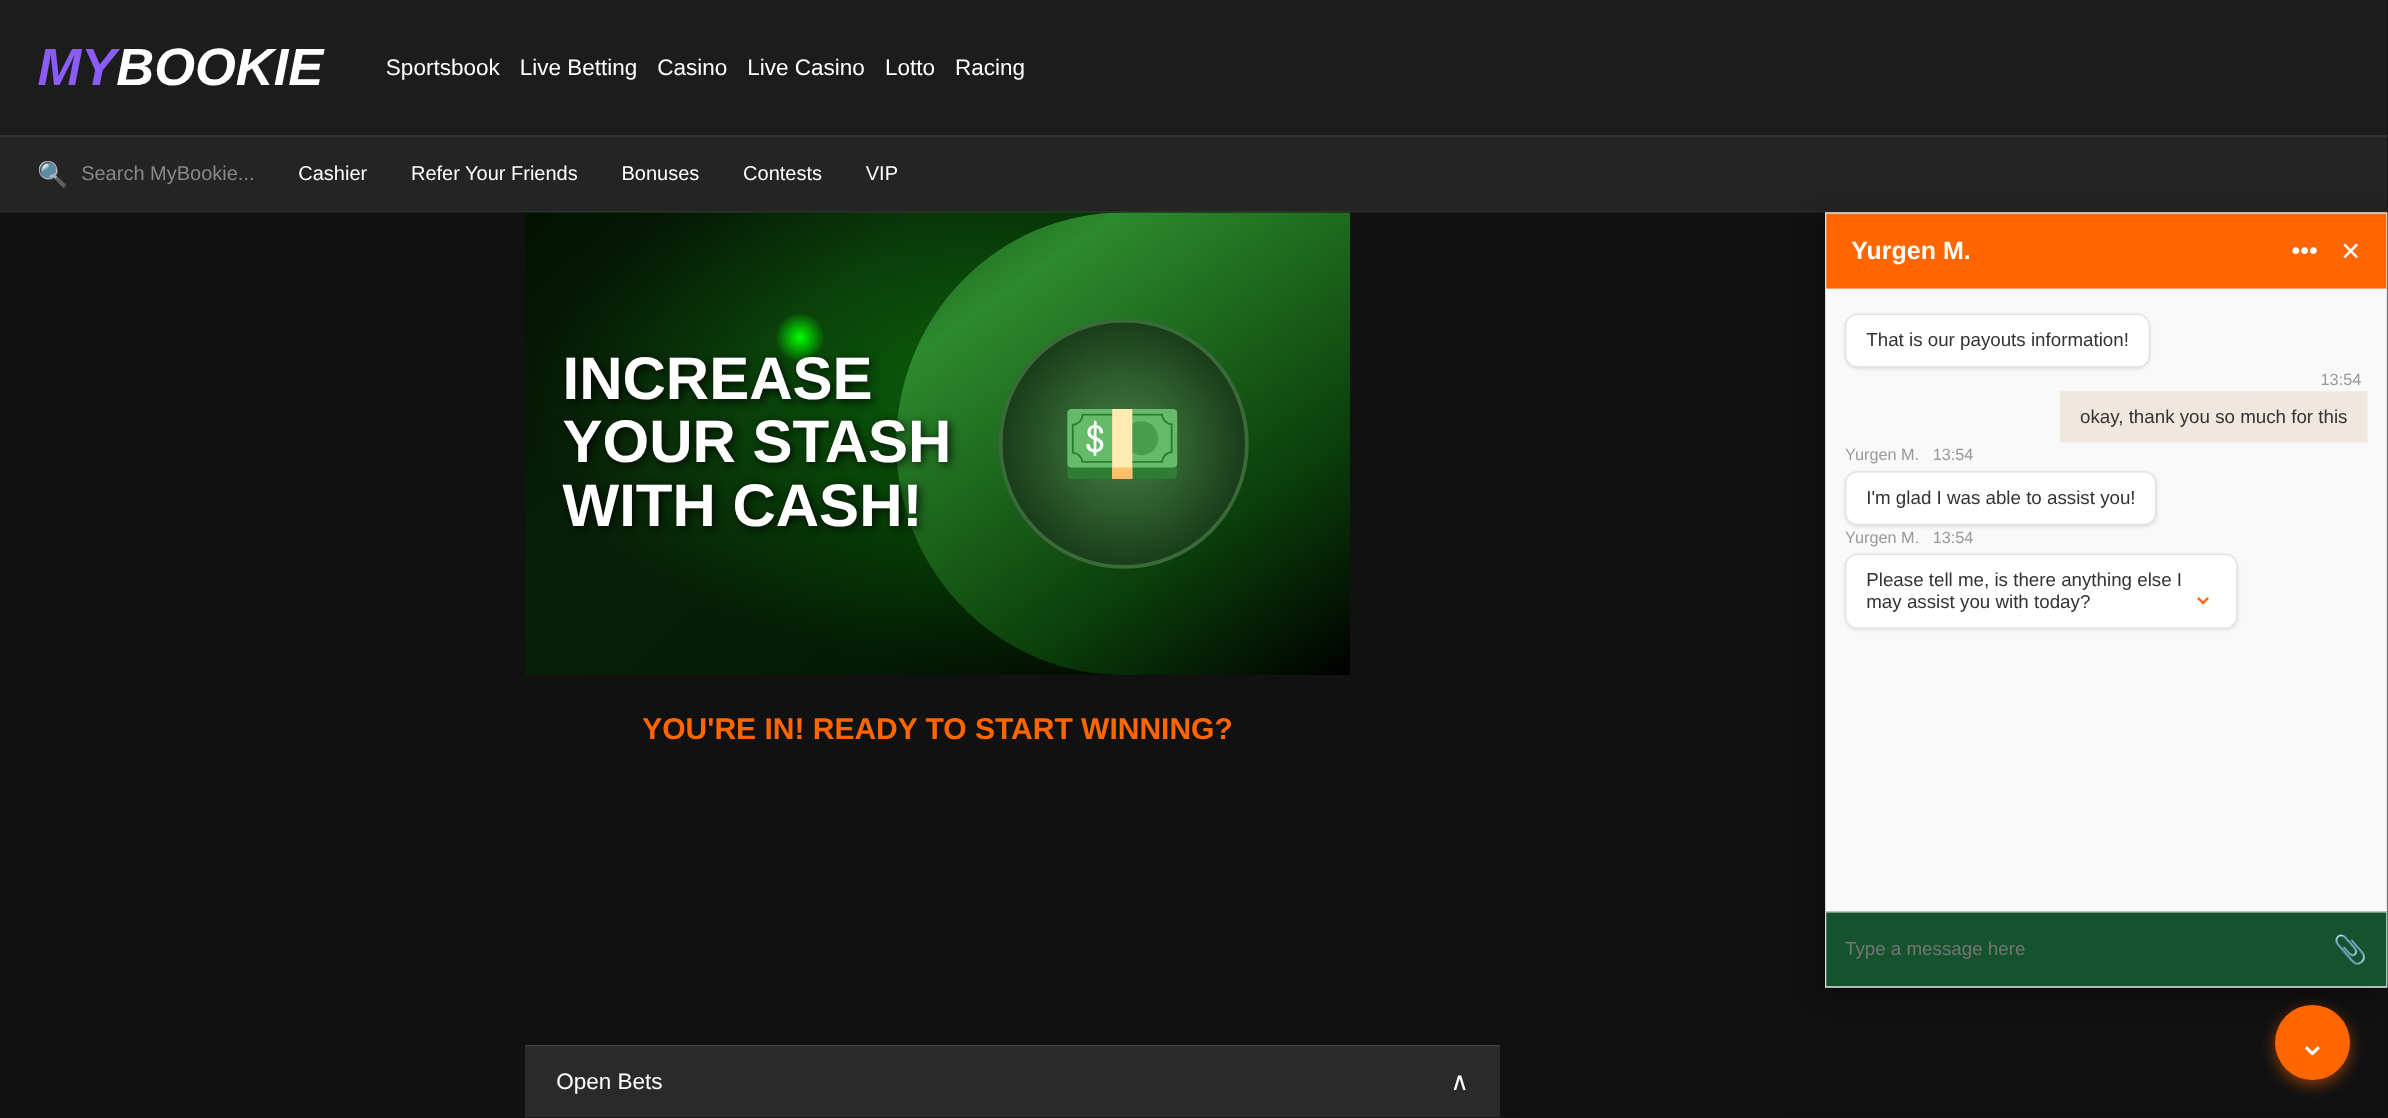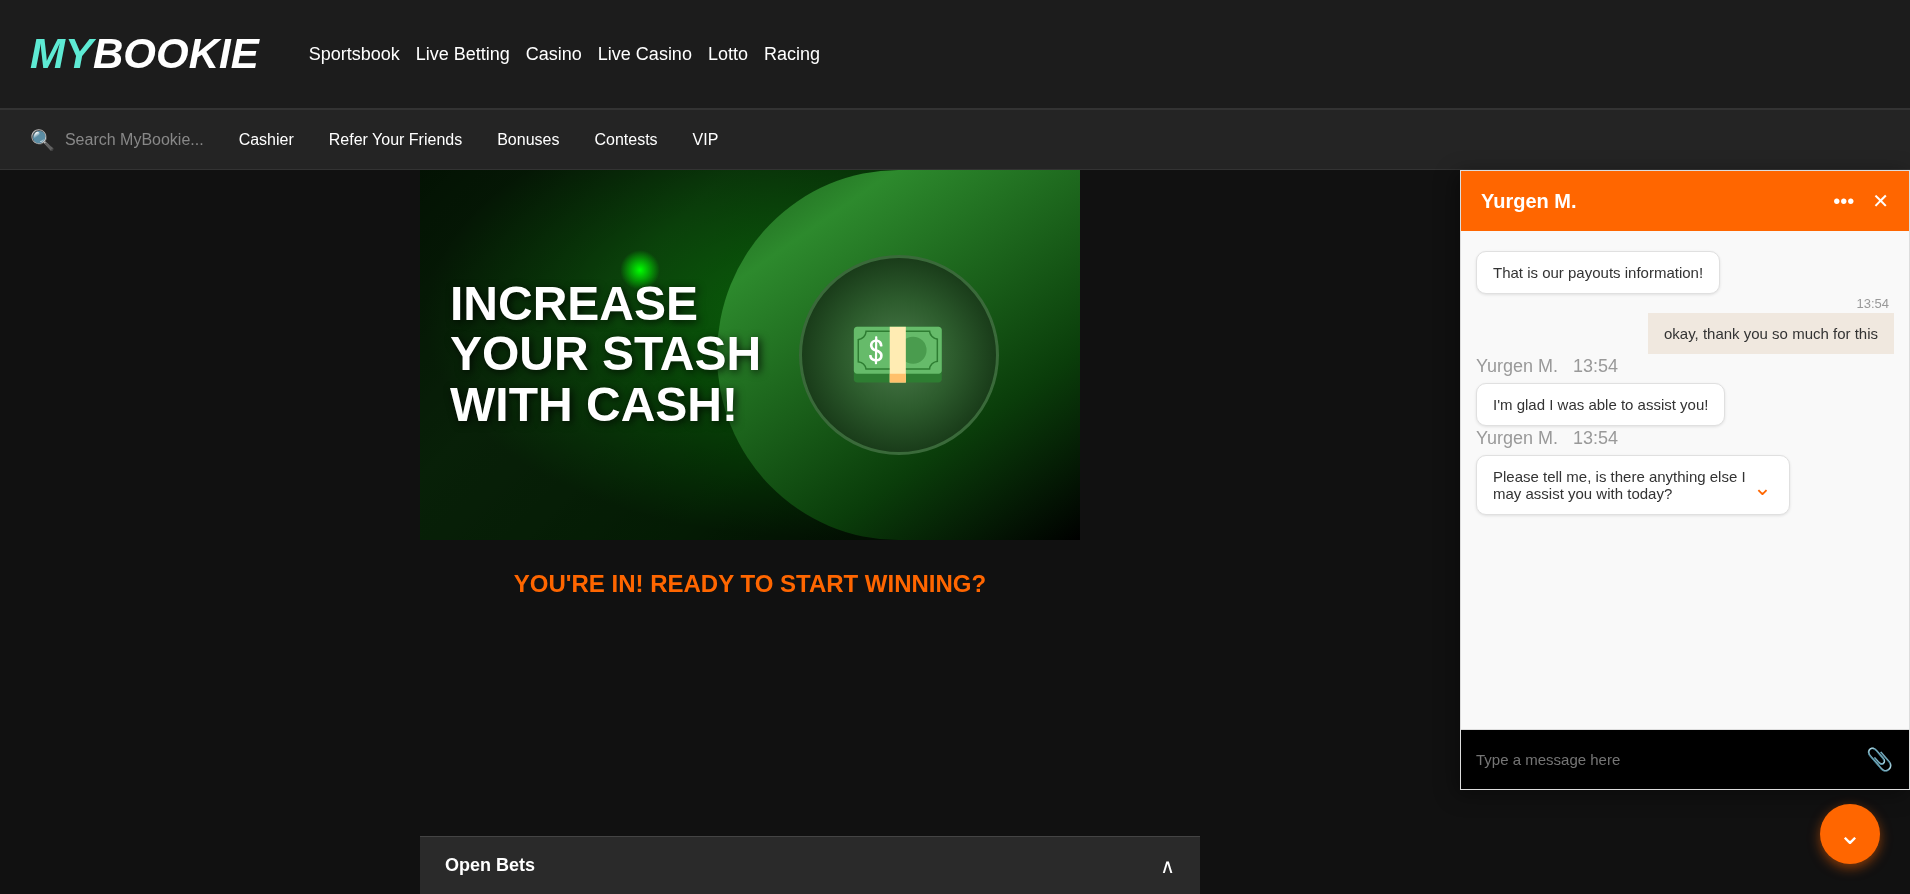--- a/index.html
+++ b/index.html
@@ -13,21 +13,21 @@
       align-items: center;
       padding: 0 30px;
       border-bottom: 2px solid #333;
     }
     .logo {
       display: flex;
       align-items: baseline;
       margin-right: 50px;
     }
     .logo-my {
-      color: #5eead4;
+      color: #8b5cf6;
       font-size: 42px;
       font-weight: 900;
       font-style: italic;
     }
     .logo-bookie {
       color: #ffffff;
       font-size: 42px;
       font-weight: 900;
       font-style: italic;
     }
@@ -181,21 +181,21 @@
       background: #2a2a2a;
       display: flex;
       align-items: center;
       justify-content: space-between;
       padding: 0 25px;
       border-top: 1px solid #444;
     }
     .open-bets-label {
       color: #ffffff;
       font-size: 18px;
-      font-weight: 700;
+      font-weight: 400;
     }
     .open-bets-chevron {
       color: #ffffff;
       font-size: 20px;
     }
 
     
     .chat-widget {
       position: absolute;
       top: 0;
@@ -262,31 +262,31 @@
     .msg-user {
       background: #f0e8df;
       border-radius: 0;
       padding: 12px 16px;
       max-width: 75%;
       align-self: flex-end;
       font-size: 15px;
       color: #333;
     }
     .msg-meta {
-      font-size: 18px;
+      font-size: 13px;
       color: #999;
       margin-bottom: 4px;
     }
     .chat-input-area {
       border-top: 1px solid #ddd;
       height: 60px;
       display: flex;
       align-items: center;
       padding: 0 15px;
-      background: #000000;
+      background: #14532d;
       flex-shrink: 0;
     }
     .chat-input {
       flex: 1;
       border: none;
       outline: none;
       font-size: 15px;
       color: #999;
       background: transparent;
     }

